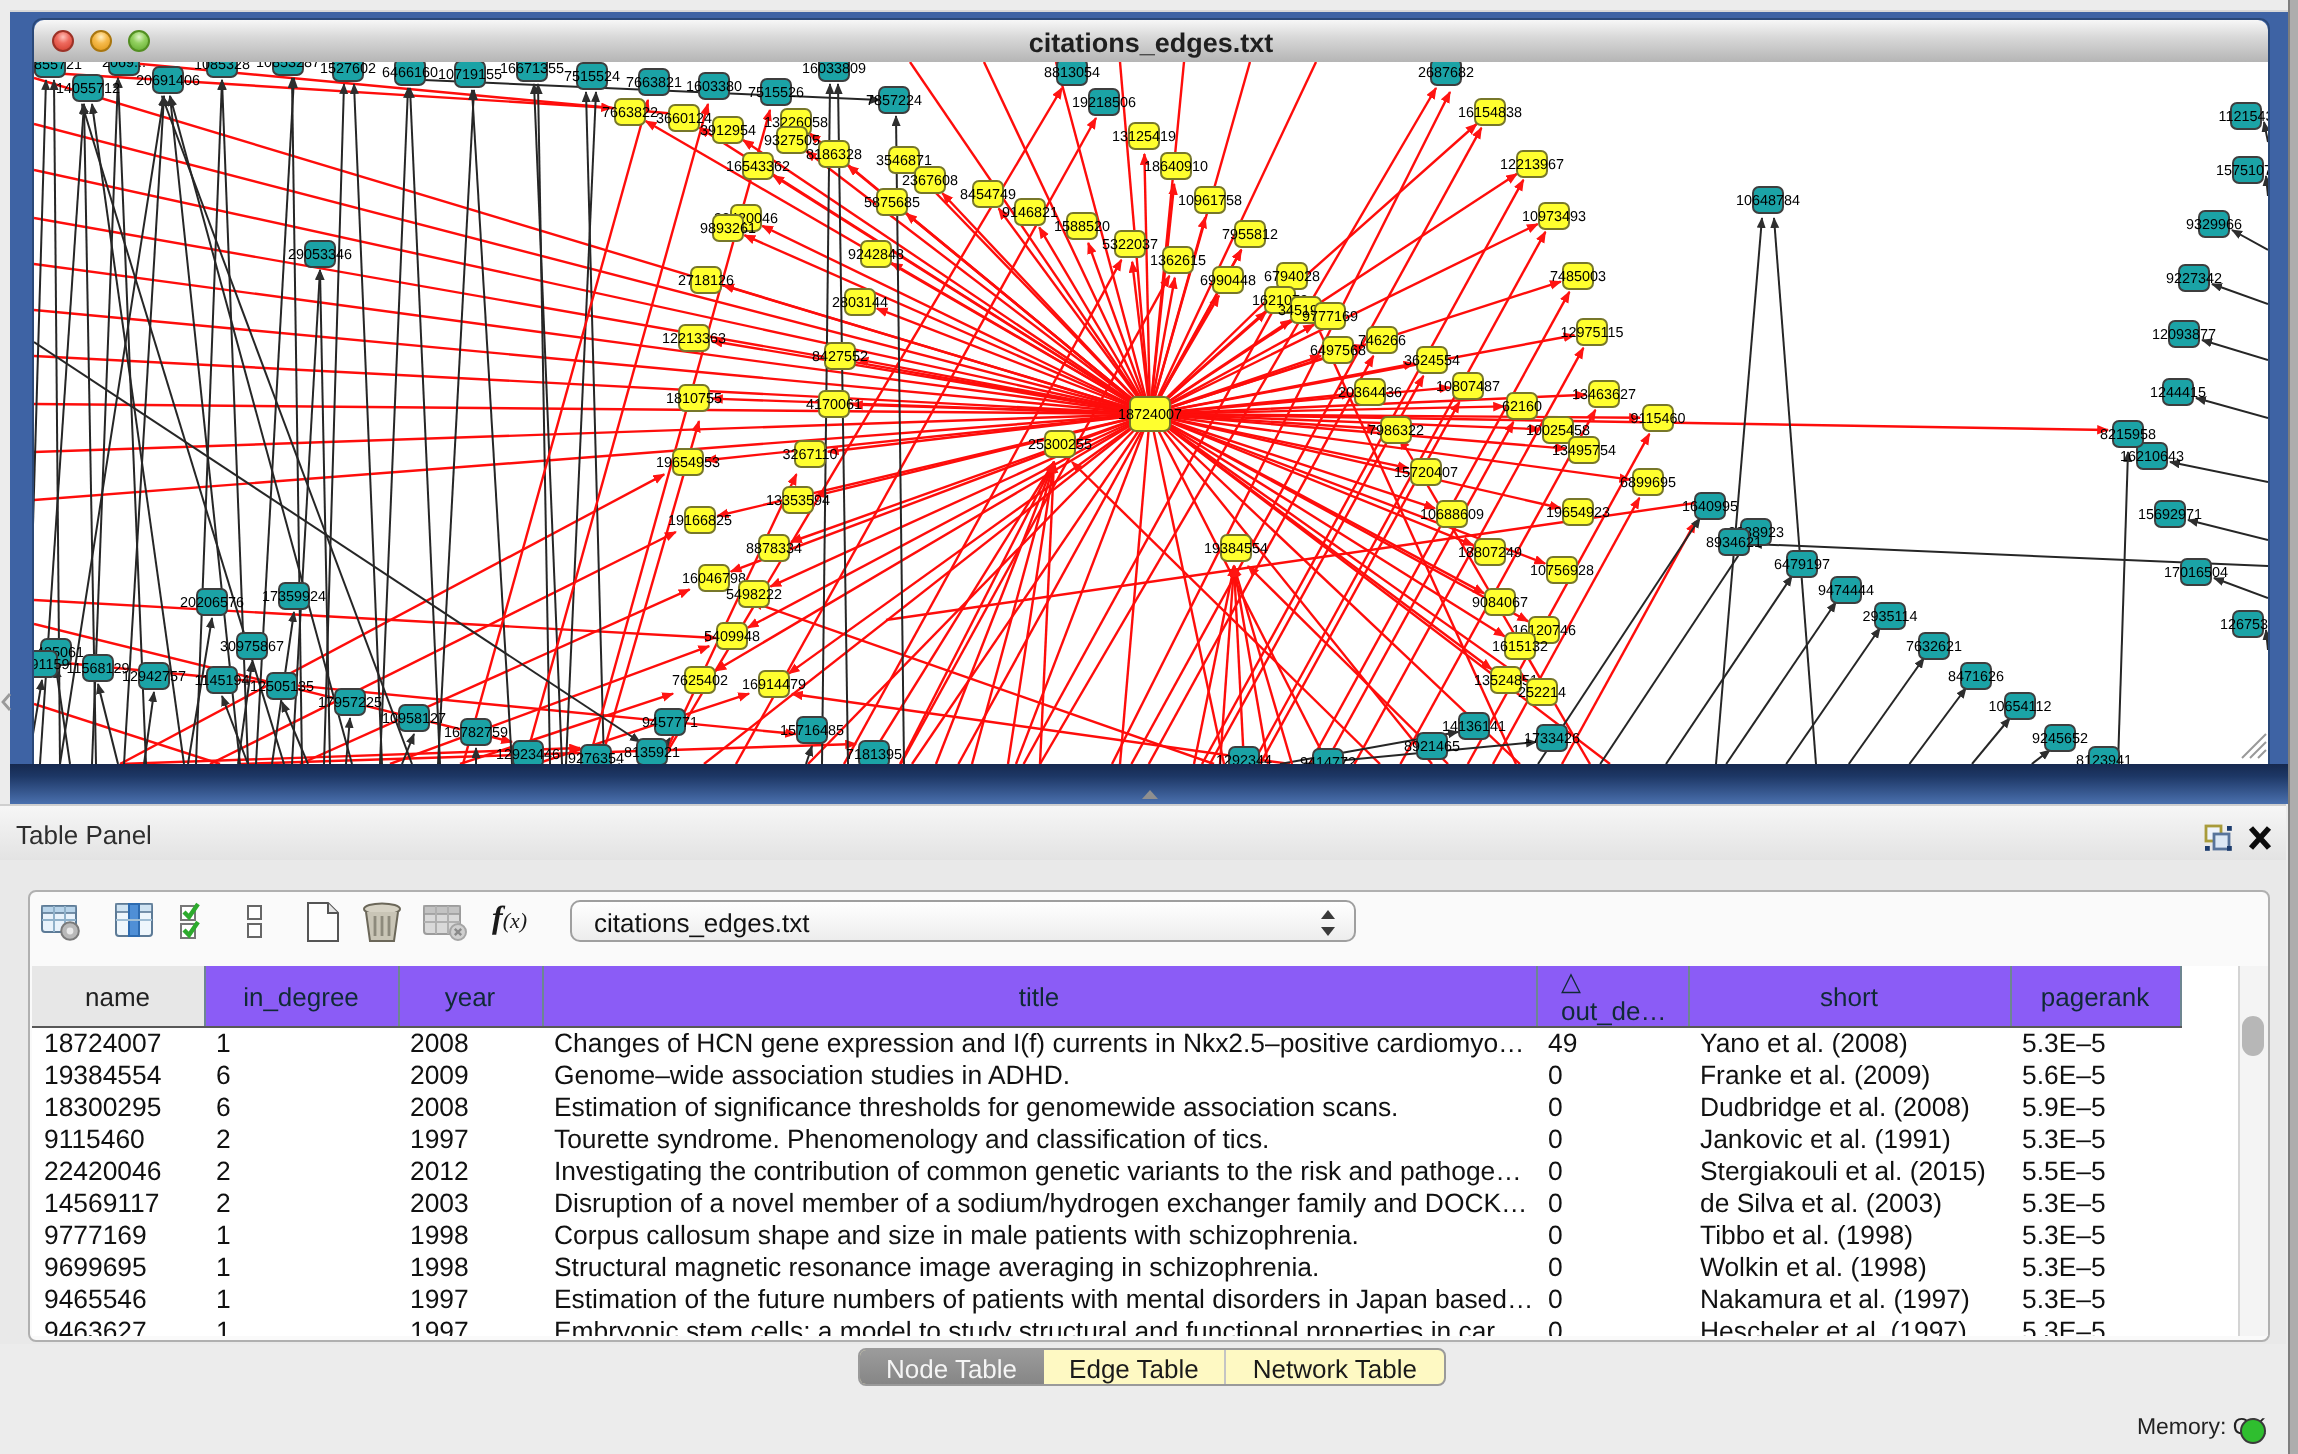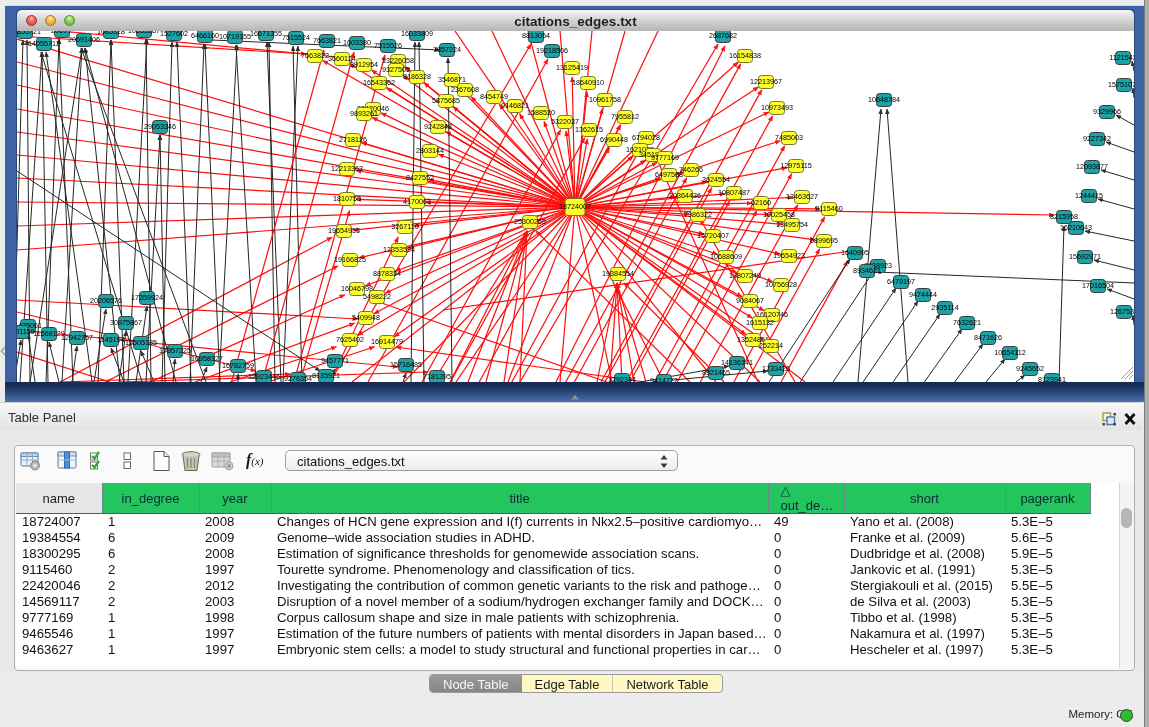--- a/index.html
+++ b/index.html
@@ -27,21 +27,21 @@
   background:linear-gradient(#f6f6f6,#e3e3e3); border-top:1px solid #cfcfcf; }
 #tphead .tt { position:absolute; left:8px; top:7px; font-size:13px; color:#2e2e2e; }
 #tpbody { position:absolute; left:0; top:430px; width:1143px; height:242px; background:#e9e9e9; }
 #container { position:absolute; left:14px; top:445px; width:1121px; height:226px;
   background:#fafafa; border:1px solid #b0b0b0; border-radius:4px; overflow:hidden; }
 #combo { position:absolute; left:285px; top:450px; width:393px; height:21px;
   background:linear-gradient(#ffffff,#ededed); border:1px solid #9f9f9f; border-radius:5px; }
 #combo .ct { position:absolute; left:11px; top:3px; font-size:13px; color:#111; }
 #tablewrap { position:absolute; left:16px; top:483px; width:1103px; height:185px; background:#fff; overflow:hidden; }
 table { border-collapse:collapse; table-layout:fixed; width:1074px; font-size:13.2px; color:#111; }
-th { height:23px; background:#22c55e; font-weight:normal; font-size:13px; color:#102a35;
+th { height:23px; background:#8b5cf6; font-weight:normal; font-size:13px; color:#102a35;
   border-right:1px solid #6d8691; border-bottom:1px solid #585858; padding:0; }
 th.c0 { background:#e7e7e7; color:#222; }
 td { height:16px; padding:0 0 0 6px; white-space:nowrap; overflow:hidden; text-overflow:ellipsis; }
 .c0 { width:86px; } .c1 { width:97px; } .c2 { width:72px; } .c3 { width:497px; }
 .c4 { width:76px; } .c5 { width:161px; } .c6 { width:85px; }
 #sbtrack { position:absolute; left:1119px; top:483px; width:15px; height:185px;
   background:#f4f4f4; border-left:1px solid #d4d4d4; }
 #sbthumb { position:absolute; left:1121px; top:508px; width:11px; height:20px; background:#b7b7b7; border-radius:6px; }
 #tabs { position:absolute; left:429px; top:674px; height:19px; display:flex;
   border:1px solid #9a9a9a; border-radius:4px; overflow:hidden; background:#fef9c3; }
@@ -729,20 +729,29 @@
 <tr>
           <td class="c0">9777169</td>
           <td class="c1">1</td>
           <td class="c2">1998</td>
           <td class="c3">Corpus callosum shape and size in male patients with schizophrenia.</td>
           <td class="c4">0</td>
           <td class="c5">Tibbo et al. (1998)</td>
           <td class="c6">5.3E–5</td>
         </tr>
 <tr>
+          <td class="c0">9699695</td>
+          <td class="c1">1</td>
+          <td class="c2">1998</td>
+          <td class="c3">Structural magnetic resonance image averaging in schizophrenia.</td>
+          <td class="c4">0</td>
+          <td class="c5">Wolkin et al. (1998)</td>
+          <td class="c6">5.3E–5</td>
+        </tr>
+<tr>
           <td class="c0">9465546</td>
           <td class="c1">1</td>
           <td class="c2">1997</td>
           <td class="c3">Estimation of the future numbers of patients with mental disorders in Japan based on national statistics of</td>
           <td class="c4">0</td>
           <td class="c5">Nakamura et al. (1997)</td>
           <td class="c6">5.3E–5</td>
         </tr>
 <tr>
           <td class="c0">9463627</td>

